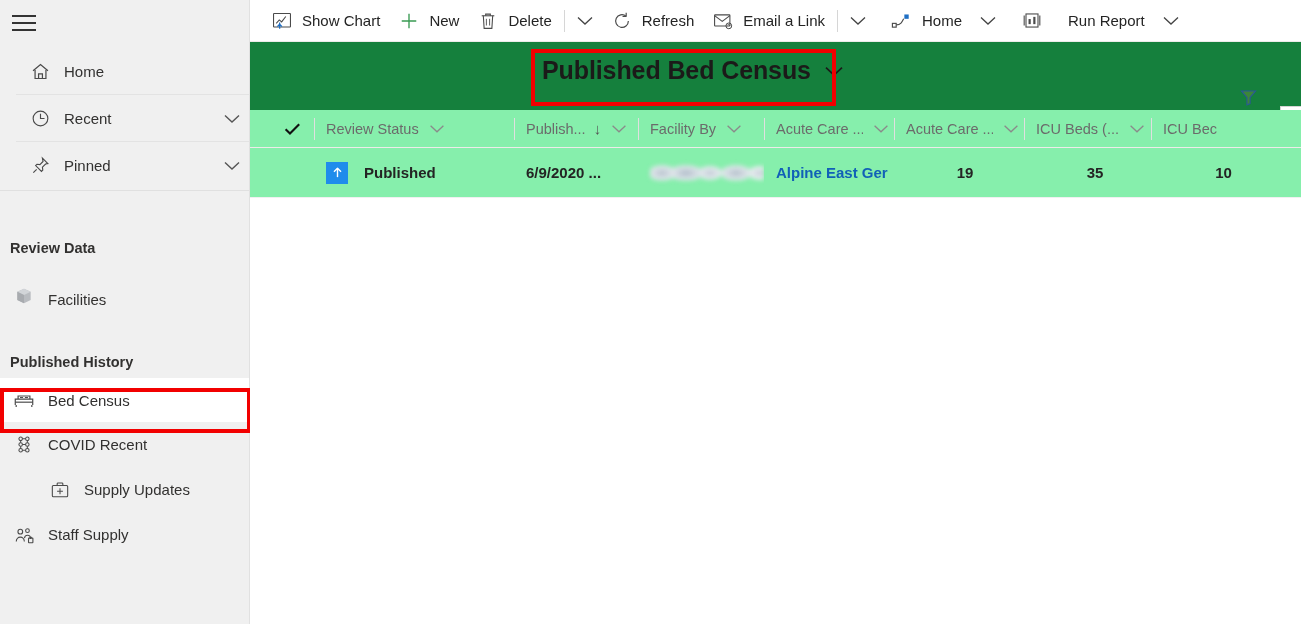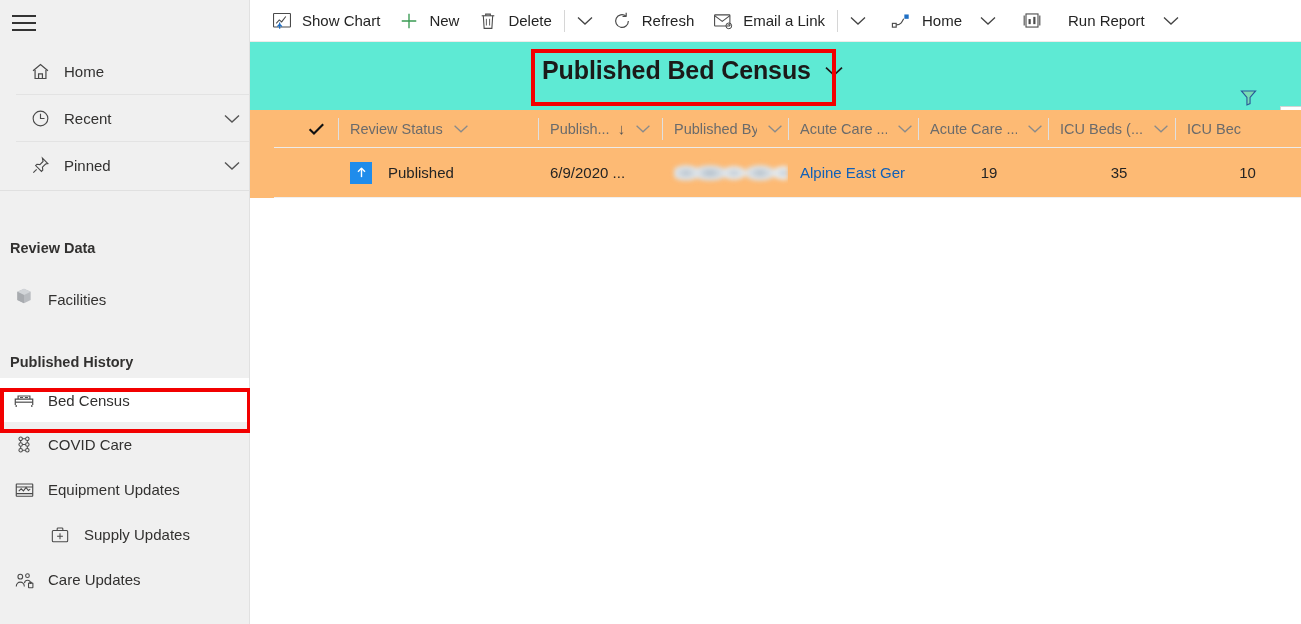--- a/index.html
+++ b/index.html
@@ -170,21 +170,21 @@
     height: 22px;
     background: #d6d6d6;
     margin: 0 3px;
     flex: 0 0 1px;
   }
 
   
   #titlearea {
     position: relative;
     height: 68px;
-    background: #5eead4;
+    background: #15803d;
   }
   #viewtitle {
     position: absolute;
     left: 292px;
     top: 14px;
     display: flex;
     align-items: center;
     cursor: pointer;
   }
   #viewtitle .vt-text {
@@ -222,22 +222,21 @@
     align-items: center;
     padding-left: 12px;
     color: #a6a6a6;
     font-size: 15px;
     cursor: text;
   }
 
   
   #grid {
     position: relative;
-    background: #fdba74;
-    padding-left: 24px;
+    background: #86efac;
   }
   #gridheader {
     display: flex;
     align-items: center;
     height: 38px;
     border-bottom: 1px solid #edebe9;
     padding-left: 20px;
     white-space: nowrap;
     overflow: hidden;
   }
@@ -294,20 +293,21 @@
     font-size: 15px;
     color: #242424;
   }
   .dcell {
     display: flex;
     align-items: center;
     height: 50px;
     flex: 0 0 auto;
     padding-left: 12px;
     overflow: hidden;
+    font-weight: bold;
   }
   .dcell.num { justify-content: center; }
   .link { color: #1160b7; cursor: pointer; }
 
   .pubicon {
     width: 22px; height: 22px;
     background: #1f8ceb;
     display: inline-flex;
     align-items: center;
     justify-content: center;
@@ -425,33 +425,23 @@
             <circle cx="8" cy="5.2" r="2.1"></circle>
               <circle cx="16" cy="5.2" r="2.1"></circle>
             <circle cx="8" cy="12" r="2.1"></circle>
               <circle cx="16" cy="12" r="2.1"></circle>
             <circle cx="8" cy="18.8" r="2.1"></circle>
               <circle cx="16" cy="18.8" r="2.1"></circle>
             <path d="M8 7.3v2.6M16 7.3v2.6M8 14.1v2.6M16 14.1v2.6"></path>
             <path d="M10.1 5.2h3.8M10.1 12h3.8M10.1 18.8h3.8"></path>
           </svg>
         </span>
-        <span class="lbl">COVID Care</span>
-      </div>
-
-      <div class="nav-item" style="height:45px;">
-        <span class="ico">
-          <svg width="21" height="20" viewBox="0 0 24 22" fill="none" stroke="#4a4a4a" stroke-width="1.3">
-            <rect x="2.6" y="4.2" width="18.8" height="14" rx="0.6"></rect>
-            <path d="M2.6 7.6h18.8M2.6 15.2h18.8"></path>
-            <path d="M5.4 12.4 8.2 9.6l2.6 2.4 3-4 2.6 3.6 2.2-1.6" stroke-width="1.2"></path>
-          </svg>
-        </span>
-        <span class="lbl">Equipment Updates</span>
-      </div>
+        <span class="lbl">COVID Recent</span>
+      </div>
+
 
       <div class="nav-item" style="height:45px;padding-left:44px;">
         <span class="ico">
           <svg width="20" height="20" viewBox="0 0 24 24" fill="none" stroke="#4a4a4a" stroke-width="1.3">
             <rect x="2.8" y="6.6" width="18.4" height="13.4" rx="1.2"></rect>
             <path d="M8.6 6.6V4.6c0-.6.5-1.1 1.1-1.1h4.6c.6 0 1.1.5 1.1 1.1v2"></path>
             <path d="M12 10v7M8.5 13.5h7" stroke-width="1.25"></path>
           </svg>
         </span>
         <span class="lbl">Supply Updates</span>
@@ -461,21 +451,21 @@
         <span class="ico">
           <svg width="21" height="20" viewBox="0 0 24 22" fill="none" stroke="#4a4a4a" stroke-width="1.25">
             <circle cx="7.2" cy="7.2" r="2.7"></circle>
             <path d="M2.6 18.4c0-2.9 2.1-5 4.6-5s4.6 2.1 4.6 5"></path>
             <circle cx="15.4" cy="6" r="2.1"></circle>
             <path d="M11.9 14.6c.4-2 1.8-3.3 3.5-3.3 2 0 3.6 1.8 3.6 4.2"></path>
             <rect x="16.6" y="14.6" width="5" height="5.2" rx="0.5"></rect>
             <path d="M18.2 14.6v-1.2h1.8v1.2" stroke-width="1"></path>
           </svg>
         </span>
-        <span class="lbl">Care Updates</span>
+        <span class="lbl">Staff Supply</span>
       </div>
     </div>
 
     <div class="redbox" style="left:0px; top:388px; width:251px; height:45px;"></div>
   </div>
 
   <div id="main">
 
     <div id="commandbar">
 
@@ -632,21 +622,21 @@
           <span class="hlabel">Publish...</span>
           <span class="hsort">↓</span>
           <span class="hchev">
             <svg width="18" height="11" viewBox="0 0 18 11" fill="none" stroke="#8a8a8a" stroke-width="1.3">
                 <path d="M2.6 2.8 9 8.8 15.4 2.8"></path>
               </svg>
           </span>
         </div>
 
         <div class="hcell sep" style="width:126px;">
-          <span class="hlabel">Published By</span>
+          <span class="hlabel">Facility By</span>
           <span class="hchev">
             <svg width="18" height="11" viewBox="0 0 18 11" fill="none" stroke="#8a8a8a" stroke-width="1.3">
                 <path d="M2.6 2.8 9 8.8 15.4 2.8"></path>
               </svg>
           </span>
         </div>
 
 
         <div class="hcell sep" style="width:130px;">
           <span class="hlabel">Acute Care ...</span>

